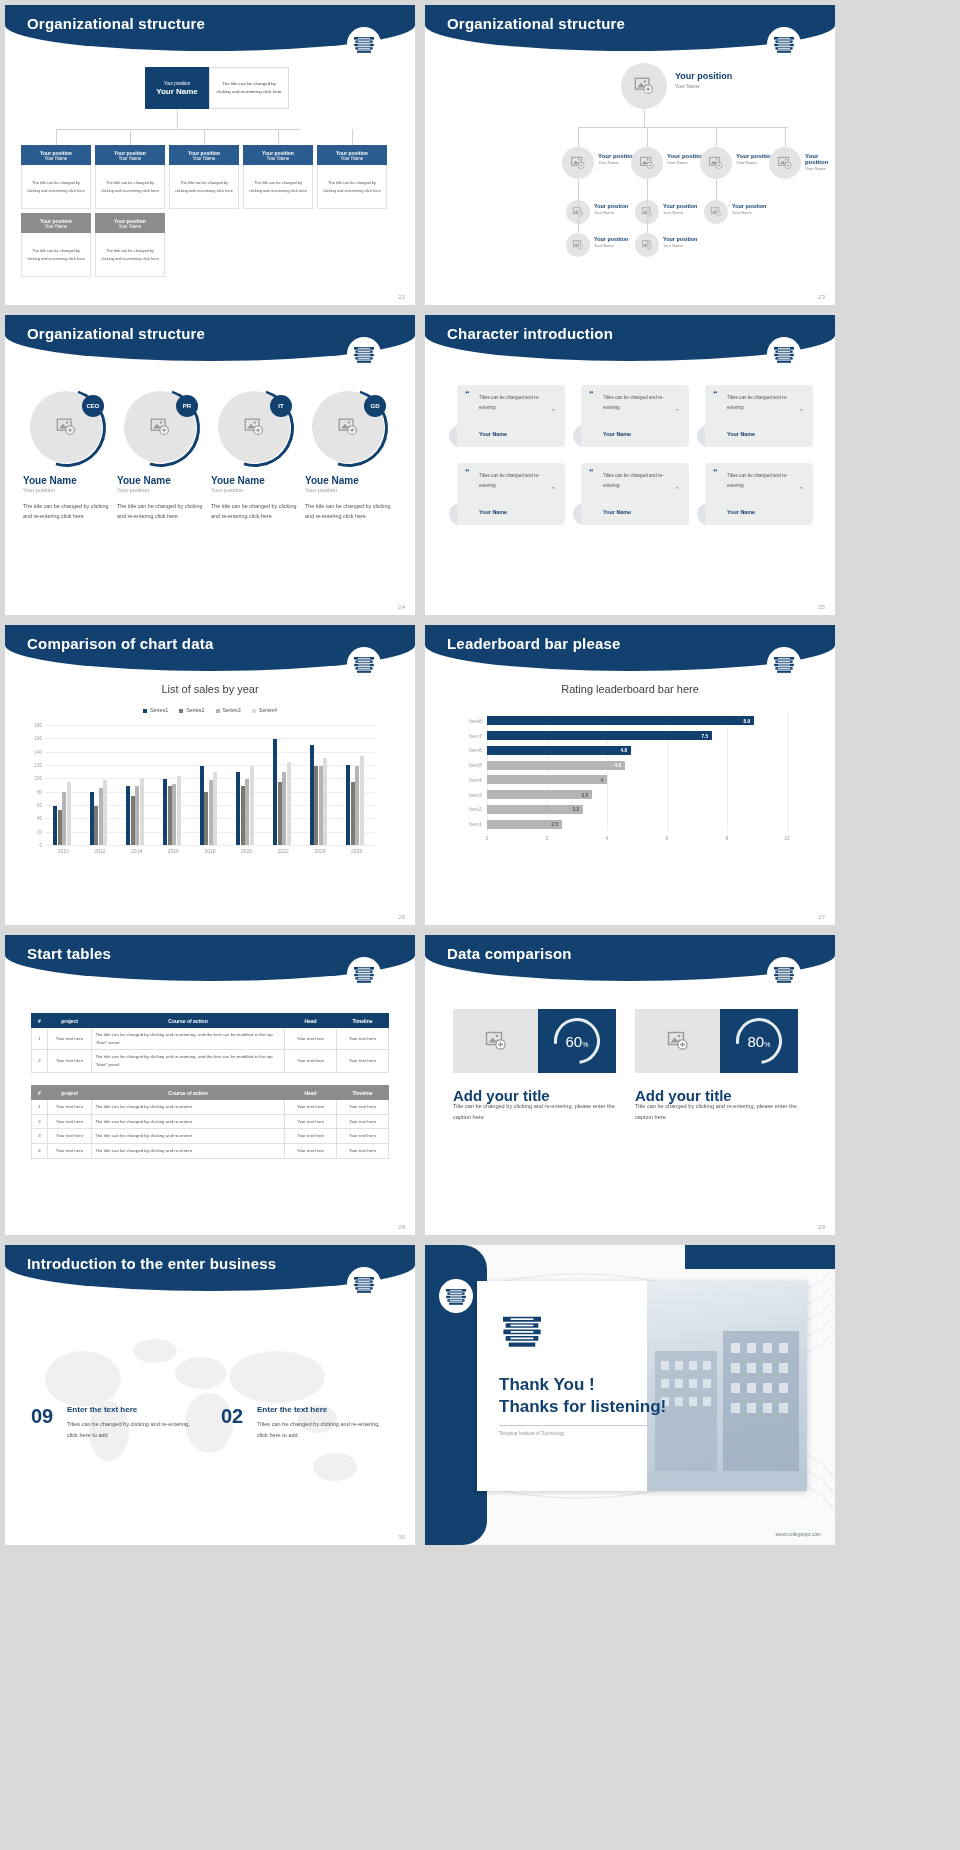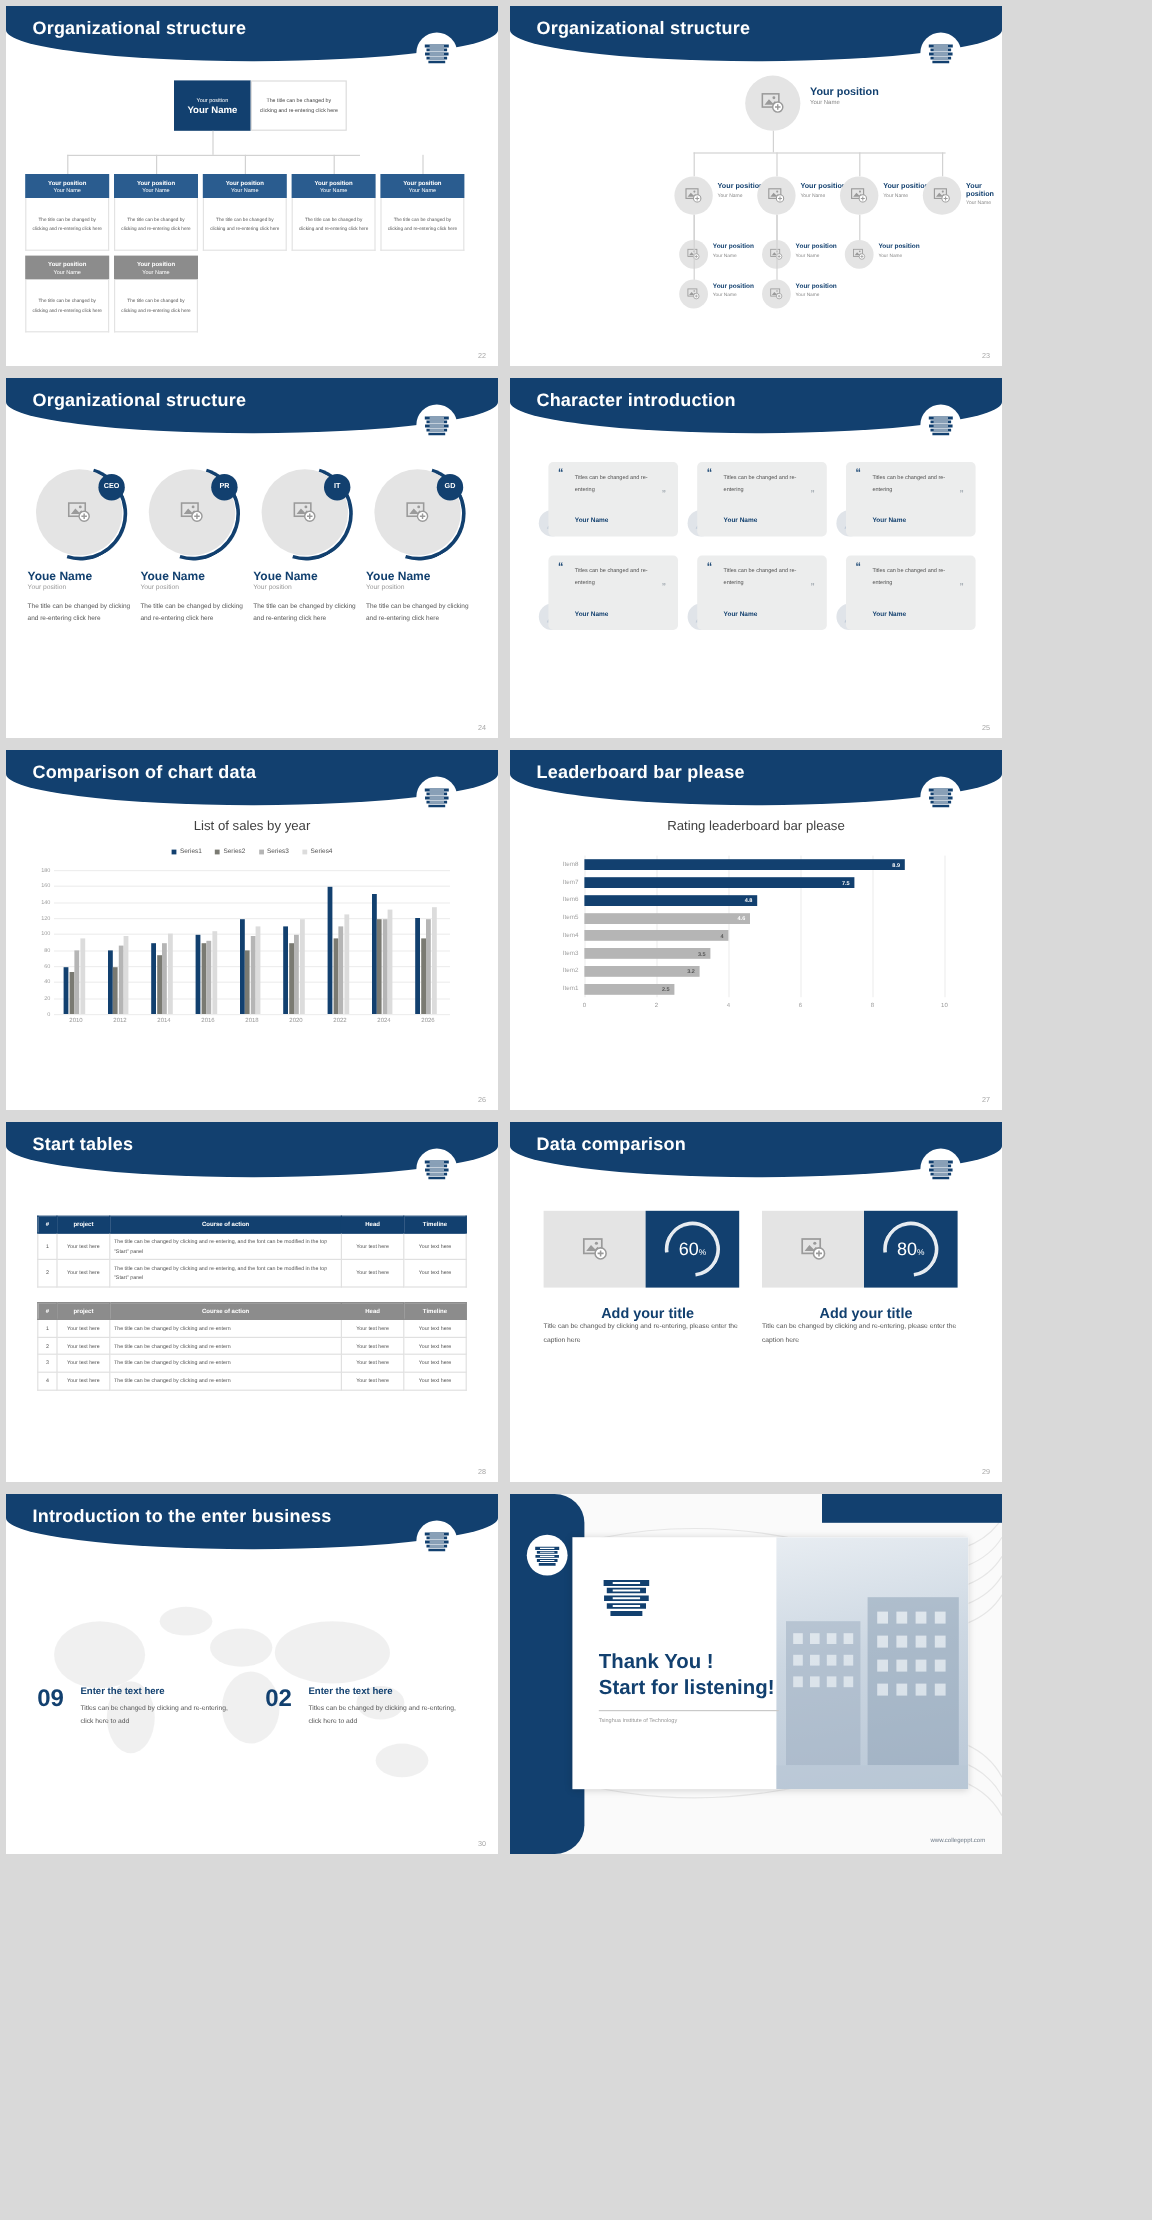--- a/index.html
+++ b/index.html
@@ -132,21 +132,21 @@
   .tb td { border:1px solid #e0e0e0; padding:3px 3px; color:#555; line-height:1.75; }
   .tb td.c { text-align:center; }
   
   .dcbox { position:absolute; display:flex; }
   .dcbox .ph { width:85px; height:64px; background:#e4e4e4; display:flex; align-items:center; justify-content:center; }
   .dcbox .pct { width:78px; height:64px; background:#12406f; display:flex; align-items:center; justify-content:center; position:relative;}
   .dcbox .pct .ring2 { width:46px; height:46px; border-radius:50%; border:3px solid rgba(255,255,255,.9);
       border-bottom-color:transparent; transform:rotate(38deg); position:absolute; }
   .dcbox .pct .num { color:#fff; font-size:15px; position:relative; }
   .dcbox .pct .num small { font-size:7px; }
-  .dc-h { position:absolute; font-size:12px; font-weight:bold; color:#12406f;margin-left:48px; }
+  .dc-h { position:absolute; font-size:15px; font-weight:bold; color:#12406f; }
   .dc-p { position:absolute; font-size:5.6px; color:#555; line-height:2; width:175px; }
   
   .gb-num { position:absolute; font-size:20px; font-weight:bold; color:#12406f; }
   .gb-h { position:absolute; font-size:8px; font-weight:bold; color:#12406f; }
   .gb-p { position:absolute; font-size:5.6px; color:#555; line-height:2; width:130px; }
   
   .ty-wrap { position:absolute; inset:0; background:#fafafa; }
   .ty-band { position:absolute; left:0; top:0; width:62px; height:100%; background:#12406f;
      border-radius:0 40% 40% 0 / 0 8% 8% 0;}
   .ty-card { position:absolute; left:52px; top:36px; width:330px; height:210px; background:#fff;
@@ -733,21 +733,21 @@
   </g>
   <g stroke="#fff" stroke-width=".9" fill="none">
             <path d="M6 4.3 h12"></path>
             <path d="M6 7.6 h12"></path>
             <path d="M6 11 h12"></path>
             <path d="M6 14.4 h12"></path>
           </g>
  </svg>
       </div>
  <div class="pagenum">27</div>
-      <div class="ch-title" style="top:58px">Rating leaderboard bar please</div>
+      <div class="ch-title" style="top:58px">Rating leaderboard bar here</div>
       <div class="plot" style="left:62px;top:88px;width:300px;height:118px">
         <div style="position:absolute;left:0px;top:0;width:1px;height:100%;background:#eee"></div>
   <div style="position:absolute;left:0px;top:122px;transform:translateX(-50%);font-size:5px;color:#9b9b9b">0</div>
         <div style="position:absolute;left:60px;top:0;width:1px;height:100%;background:#eee"></div>
   <div style="position:absolute;left:60px;top:122px;transform:translateX(-50%);font-size:5px;color:#9b9b9b">2</div>
         <div style="position:absolute;left:120px;top:0;width:1px;height:100%;background:#eee"></div>
   <div style="position:absolute;left:120px;top:122px;transform:translateX(-50%);font-size:5px;color:#9b9b9b">4</div>
         <div style="position:absolute;left:180px;top:0;width:1px;height:100%;background:#eee"></div>
   <div style="position:absolute;left:180px;top:122px;transform:translateX(-50%);font-size:5px;color:#9b9b9b">6</div>
         <div style="position:absolute;left:240px;top:0;width:1px;height:100%;background:#eee"></div>
@@ -1067,20 +1067,20 @@
                 <path d="M5 16.6 h14 v2.2 H5z"></path>
               </g>
               <g stroke="#fff" stroke-width=".9" fill="none">
                 <path d="M6 4.3 h12"></path>
                 <path d="M6 7.6 h12"></path>
                 <path d="M6 11 h12"></path>
                 <path d="M6 14.4 h12"></path>
               </g>
             </svg></div>
   <div class="ty-t1">Thank You !</div>
-  <div class="ty-t2">Start for listening!</div>
+  <div class="ty-t2">Thanks for listening!</div>
   <div class="ty-rule"></div>
   <div class="ty-sub">Tsinghua Institute of Technology</div>
  </div>
  <div class="ty-url">www.collegeppt.com</div>
 </div>
     </div>
   </div>
 
 </body></html>

